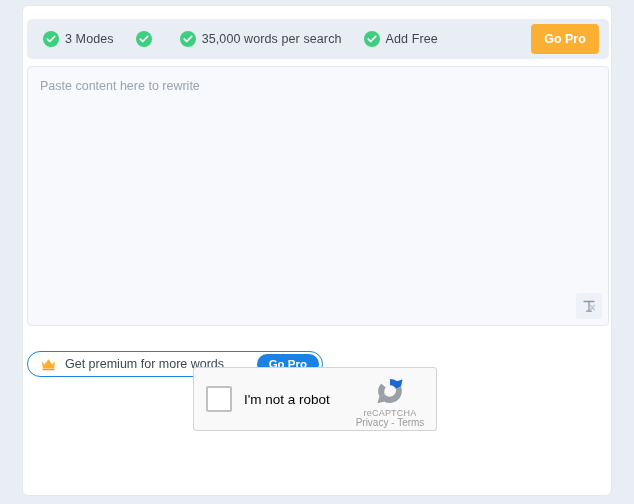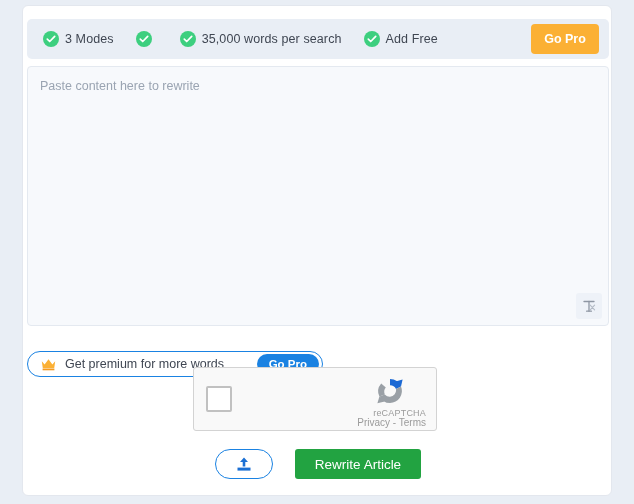--- a/index.html
+++ b/index.html
@@ -200,21 +200,21 @@
   .rc-label {
     font-size: 13.5px;
     color: #000000;
     white-space: nowrap;
   }
   .rc-brand {
     position: absolute;
     right: 10px;
     top: 7px;
     width: 72px;
-    text-align: right;
+    text-align: center;
   }
   .rc-logo {
     width: 32px;
     height: 32px;
     display: block;
     margin: 0 auto 1px auto;
   }
   .rc-brand-name {
     font-size: 9px;
     color: #9b9b9b;
@@ -324,37 +324,29 @@
     <svg class="crown-icon" viewBox="0 0 15 13">
       <path d="M0.8 3.2 L3.6 6.4 L7.5 1.2 L11.4 6.4 L14.2 3.2 L13.2 10.2 H1.8 Z" fill="#fbb034"></path>
       <rect x="1.6" y="10.6" width="11.8" height="1.7" fill="#f59a1e"></rect>
     </svg>
     <span class="premium-text">Get premium for more words</span>
     <button class="gopro-pill">Go Pro</button>
   </div>
 
   <div class="recaptcha">
     <div class="rc-checkbox"></div>
+    <span class="rc-label">I'm not a robot</span>
     <div class="rc-brand">
       <svg class="rc-logo" viewBox="0 0 32 32">
         <path d="M16 4 A12 12 0 0 1 27 11.5 L22 14 A6.6 6.6 0 0 0 16 10.3 Z" fill="#1c69d4"></path>
         <path d="M27 11.5 L28.6 4.6 L21.4 6.4 Z" fill="#1c69d4"></path>
         <path d="M16 28 A12 12 0 0 1 5.4 21.4 L10.8 19.4 A6.6 6.6 0 0 0 16 21.7 Z" fill="#9aa0a6"></path>
         <path d="M5.4 21.4 L3.4 28.2 L10.6 26.6 Z" fill="#9aa0a6"></path>
         <path d="M5.4 21.4 A12 12 0 0 1 7.2 8.4 L11.8 12.6 A6.6 6.6 0 0 0 10.8 19.4 Z" fill="#9aa0a6"></path>
         <path d="M16 28 A12 12 0 0 0 27 11.5 L22 14 A6.6 6.6 0 0 1 16 21.7 Z" fill="#9aa0a6"></path>
       </svg>
       <div class="rc-brand-name">reCAPTCHA</div>
       <div class="rc-brand-links">Privacy - Terms</div>
     </div>
   </div>
 
-  <div class="actions">
-    <button class="upload-btn">
-      <svg class="upload-icon" viewBox="0 0 16 16">
-        <path d="M8 1.5 L12 6 H9.3 V10.5 H6.7 V6 H4 Z" fill="#1a6fd4"></path>
-        <rect x="1.5" y="11.6" width="13" height="3" fill="#1a6fd4"></rect>
-      </svg>
-    </button>
-    <button class="rewrite-btn">Rewrite Article</button>
-  </div>
 
 </div>
 
 </body></html>

